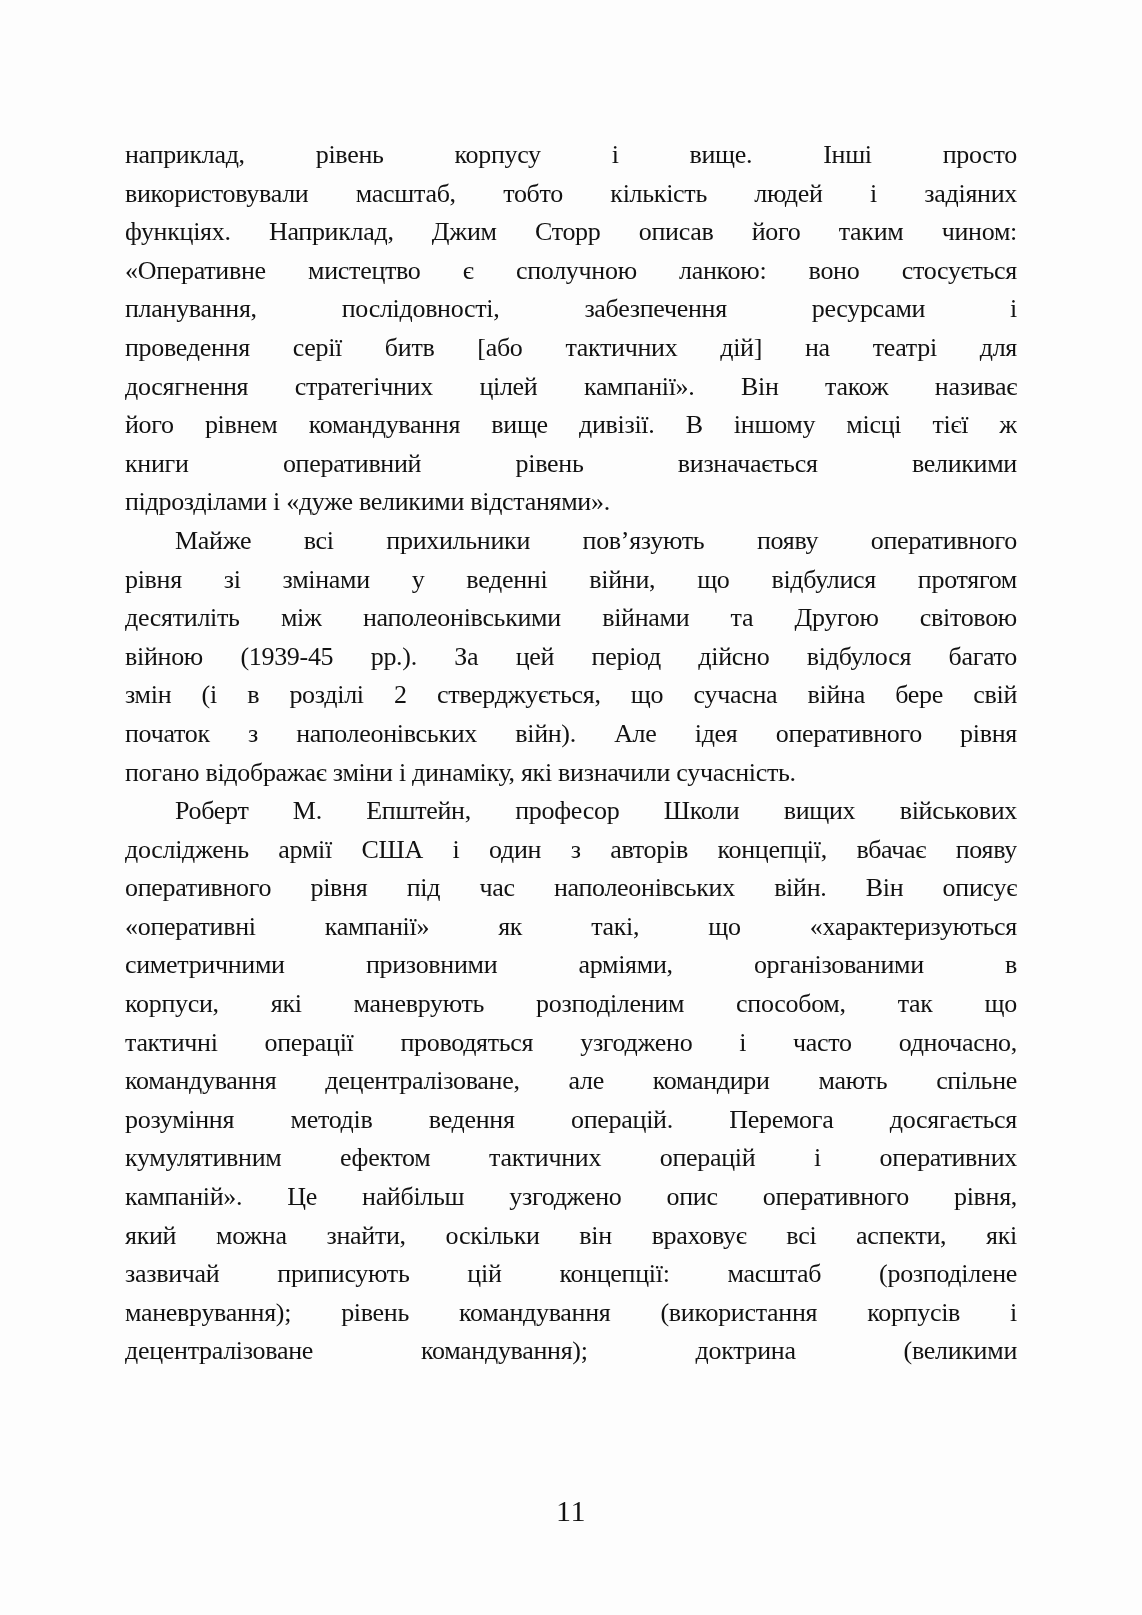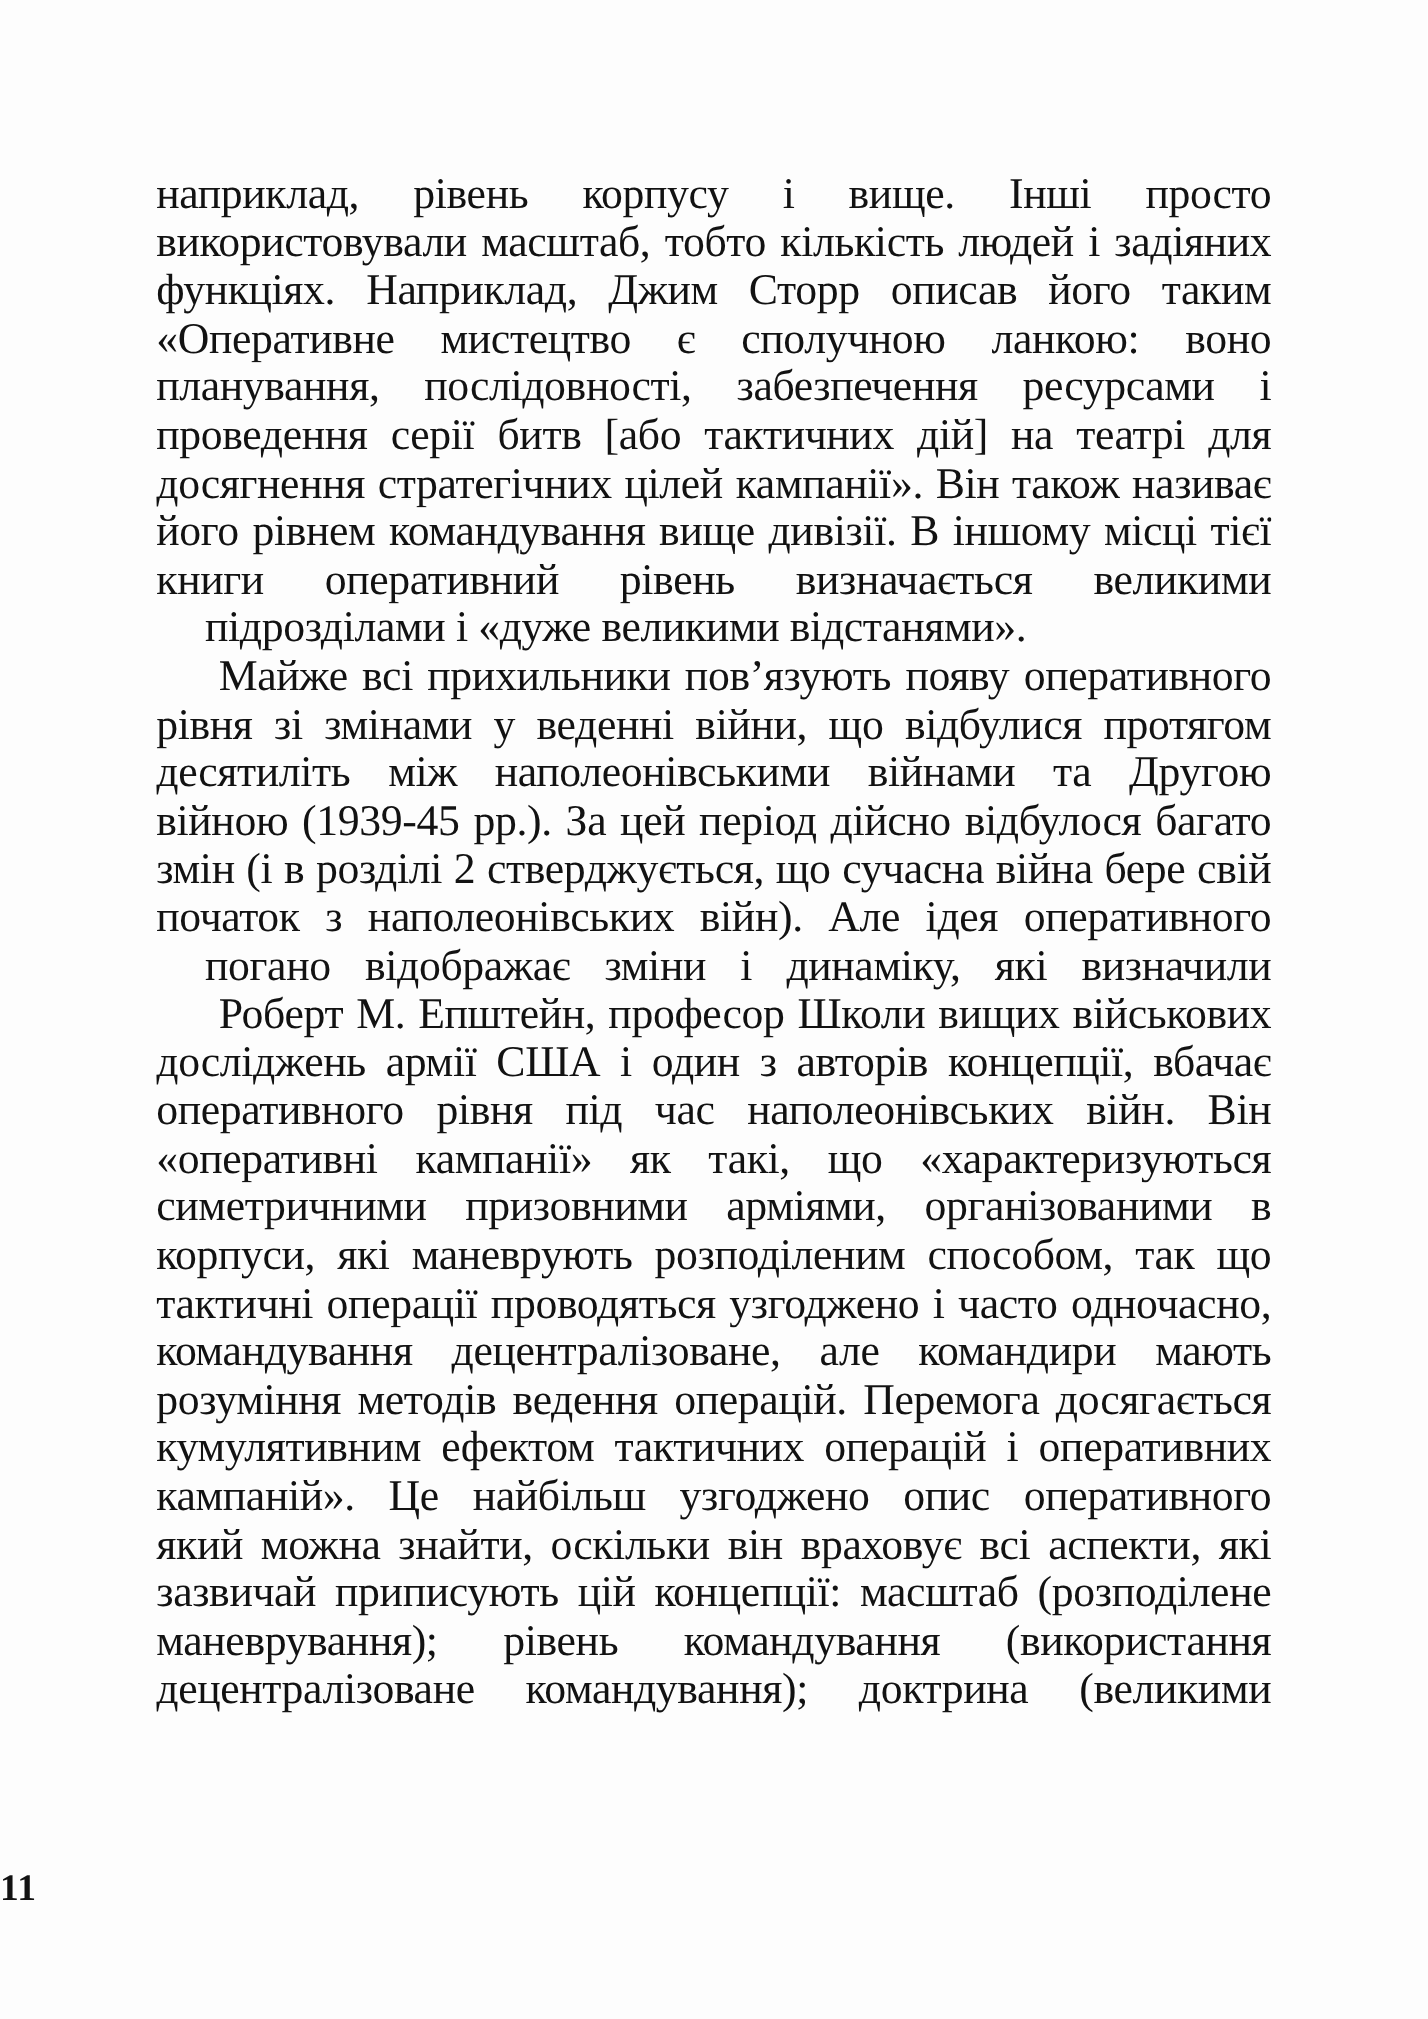--- a/index.html
+++ b/index.html
@@ -14,44 +14,43 @@
     font-family: "Liberation Serif", serif;
     overflow: hidden;
   }
   .text-block {
     position: absolute;
     left: 125px;
     top: 136px;
     width: 892px;
   }
   .line {
-    font-size: 35px;
+    font-size: 26px;
     line-height: 38.6px;
     height: 38.6px;
     letter-spacing: -0.3px;
     text-align: justify;
     text-align-last: justify;
     overflow: hidden;
     white-space: normal;
   }
   .line.last {
     text-align-last: left;
-    margin-left: 39px;
   }
   .line.indent {
     text-indent: 50px;
   }
   .page-number {
     position: absolute;
     top: 1494px;
     left: 0;
     width: 100%;
+    text-align: center;
     font-size: 30px;
     letter-spacing: 0.5px;
-    font-weight: bold;
   }
 </style>
 </head>
 <body>
 
 <div class="page" style="background: rgb(253, 253, 253); color: rgb(18, 18, 18);">
   <div class="text-block">
       <div class="line">наприклад, рівень корпусу і вище. Інші просто</div>
       <div class="line">використовували масштаб, тобто кількість людей і задіяних</div>
       <div class="line">функціях. Наприклад, Джим Сторр описав його таким чином:</div>

